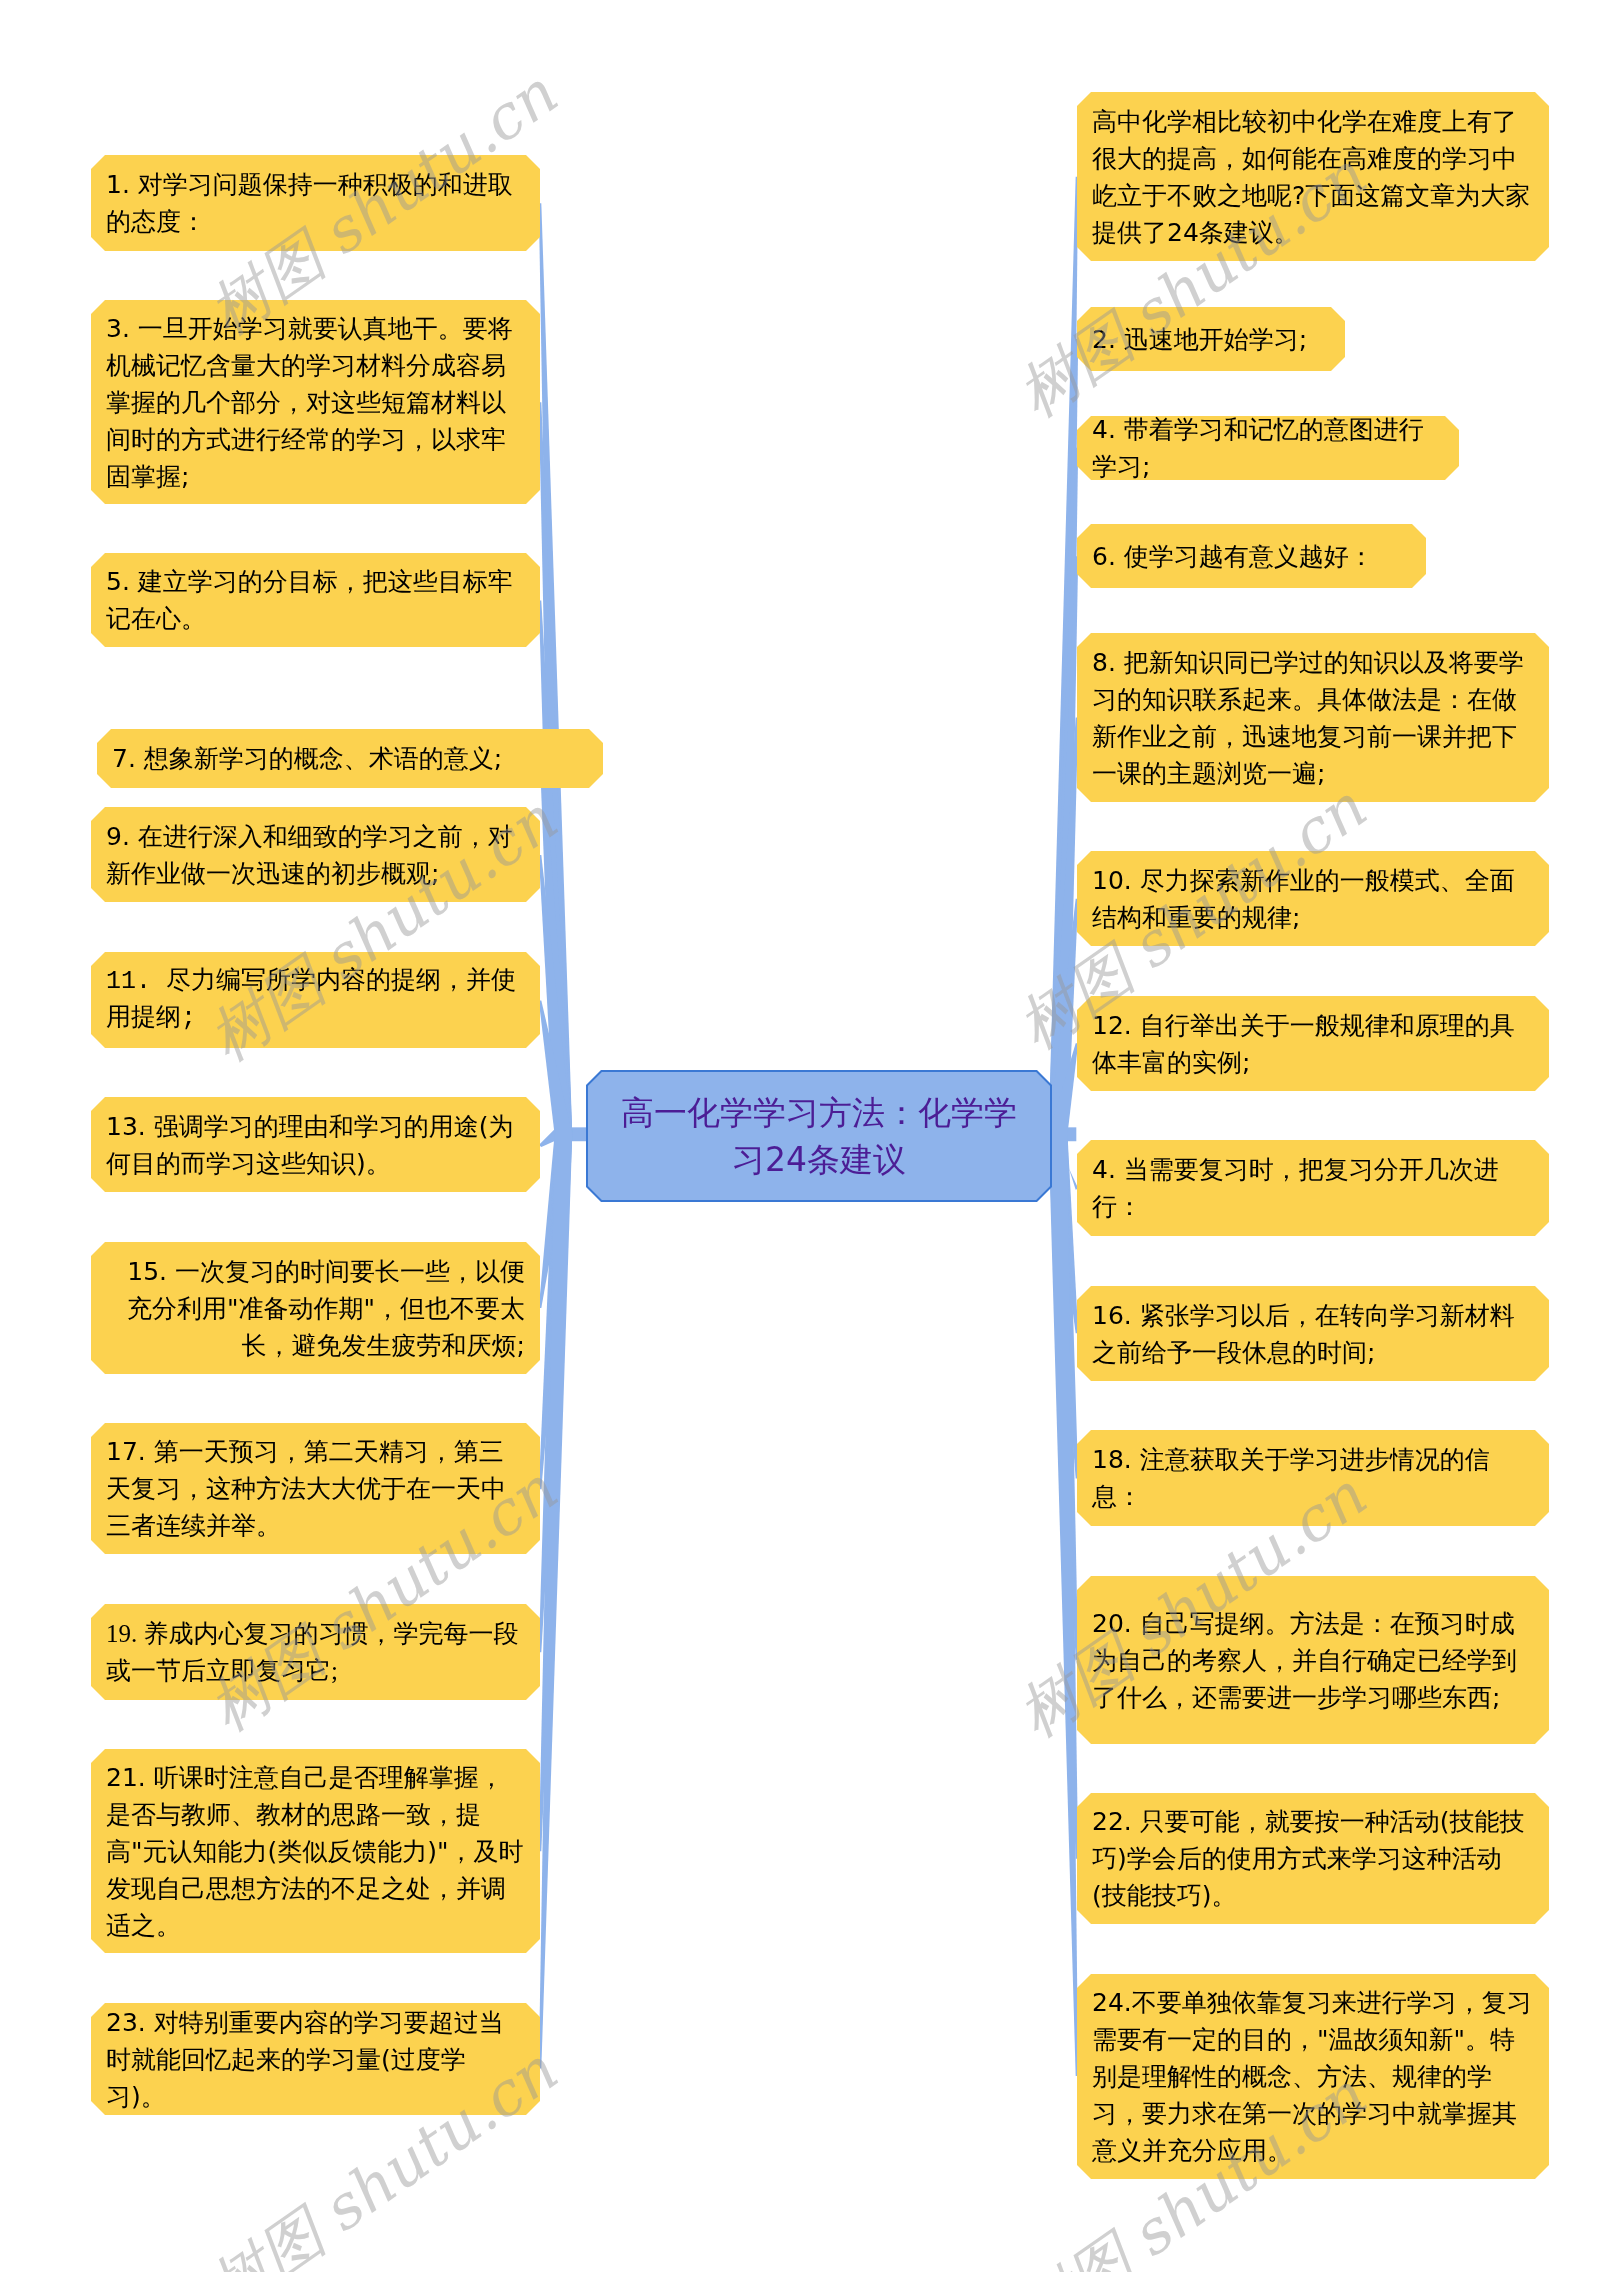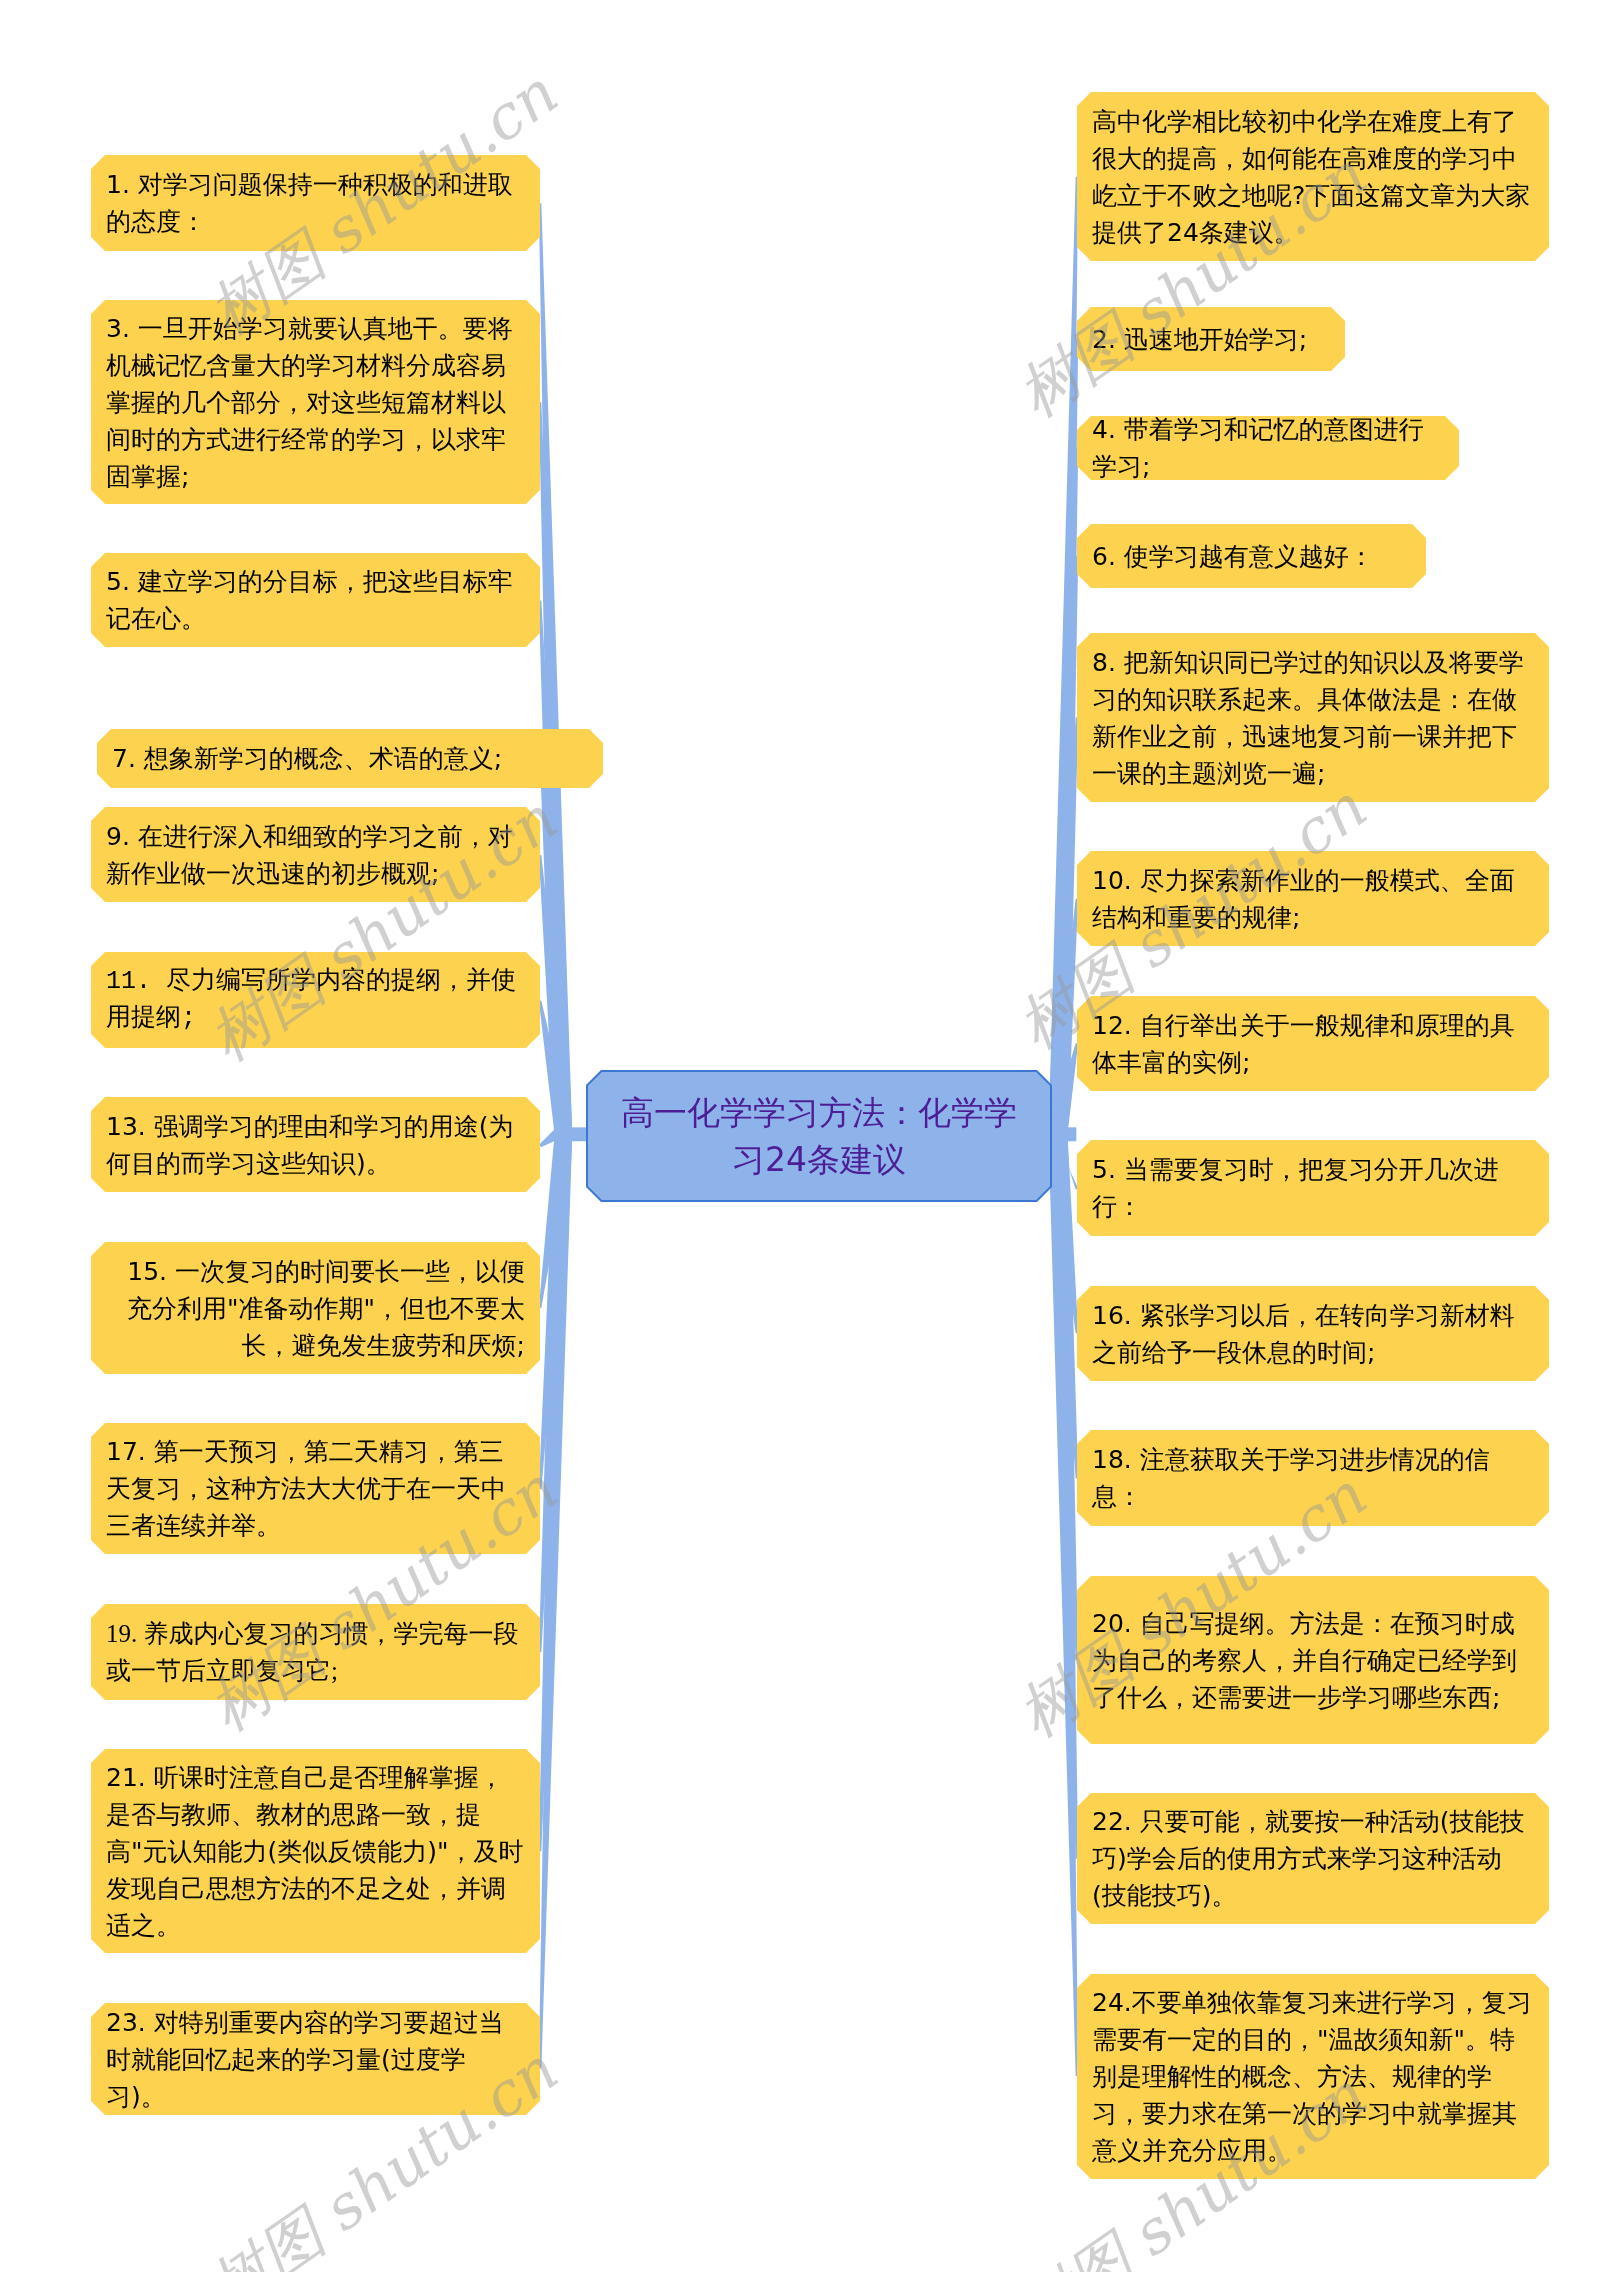--- a/index.html
+++ b/index.html
@@ -133,21 +133,21 @@
 <div class="node" style="left:1077px;top:633px;width:472px;height:169px;">
   <span>8. 把新知识同已学过的知识以及将要学习的知识联系起来。具体做法是：在做新作业之前，迅速地复习前一课并把下一课的主题浏览一遍;</span>
   </div>
 <div class="node" style="left:1077px;top:851px;width:472px;height:95px;">
   <span>10. 尽力探索新作业的一般模式、全面结构和重要的规律;</span>
   </div>
 <div class="node" style="left:1077px;top:996px;width:472px;height:95px;">
   <span>12. 自行举出关于一般规律和原理的具体丰富的实例;</span>
   </div>
 <div class="node" style="left:1077px;top:1140px;width:472px;height:96px;">
-  <span>5. 当需要复习时，把复习分开几次进行：</span>
+  <span>4. 当需要复习时，把复习分开几次进行：</span>
   </div>
 <div class="node" style="left:1077px;top:1286px;width:472px;height:95px;">
   <span>16. 紧张学习以后，在转向学习新材料之前给予一段休息的时间;</span>
   </div>
 <div class="node" style="left:1077px;top:1430px;width:472px;height:96px;">
   <span>18. 注意获取关于学习进步情况的信息：</span>
   </div>
 <div class="node" style="left:1077px;top:1576px;width:472px;height:168px;">
   <span>20. 自己写提纲。方法是：在预习时成为自己的考察人，并自行确定已经学到了什么，还需要进一步学习哪些东西;</span>
   </div>

